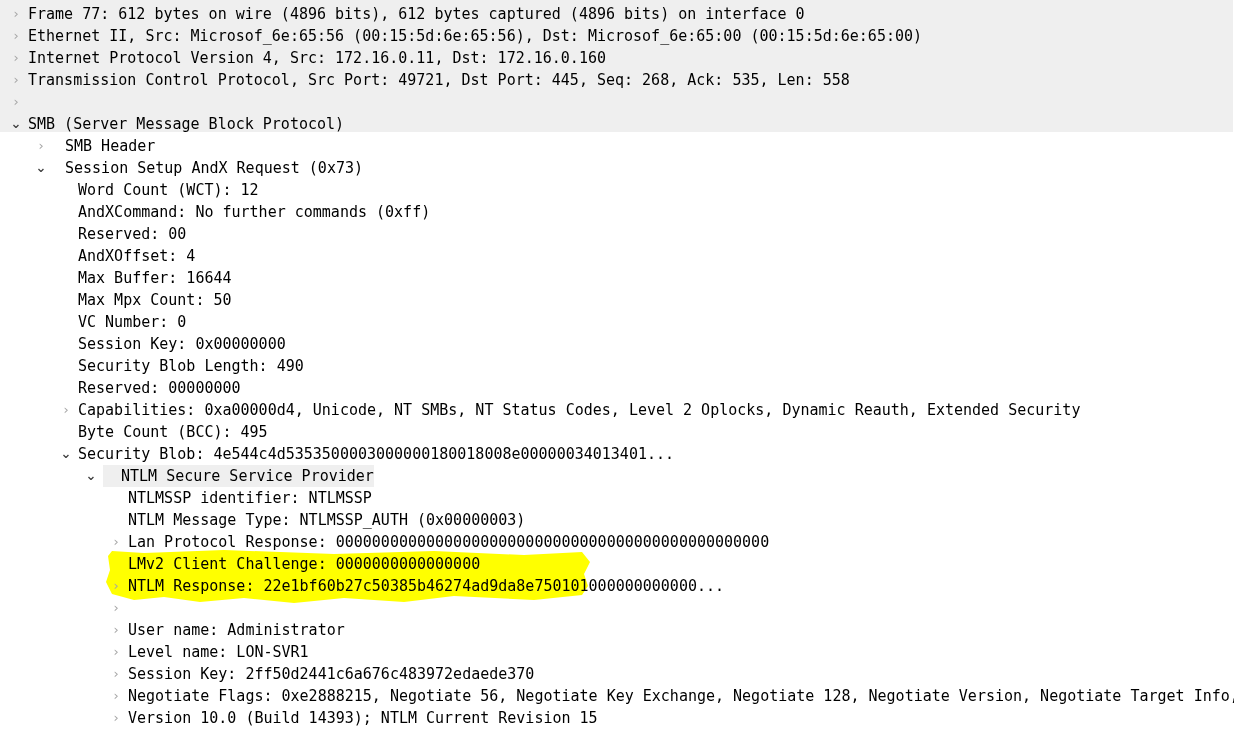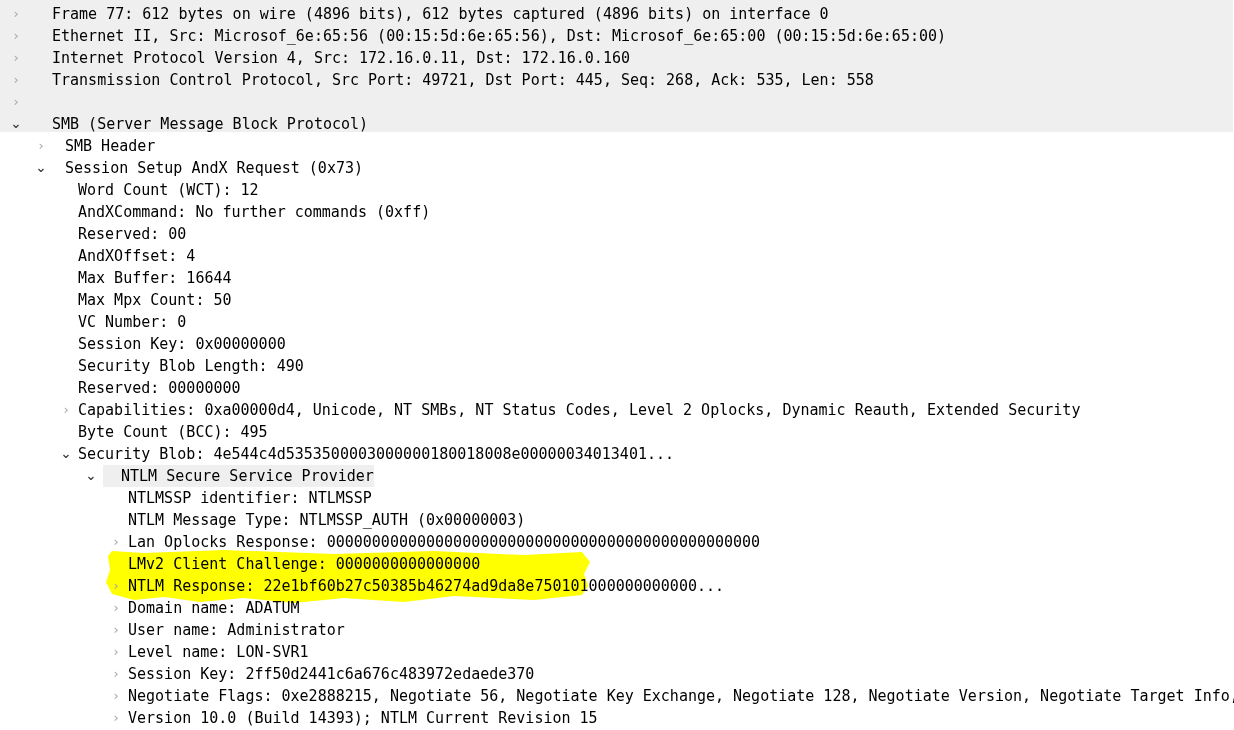--- a/index.html
+++ b/index.html
@@ -45,21 +45,21 @@
   }
   .chev.collapsed{color:#a6a6a6;}
   .chev.expanded{color:#3b3b3b;font-weight:bold;}
   .label{
     position:absolute;
     top:0;
     line-height:22px;
   }
   .label.shaded{background:#efefef;padding-left:18px;}
   
-  .d0 .chev{left:8px;}   .d0 .label{left:28px;margin-left:24px;}
+  .d0 .chev{left:8px;}   .d0 .label{left:28px;}
   .d1 .chev{left:33px;}  .d1 .label{left:65px;}
   .d2 .chev{left:58px;}  .d2 .label{left:78px;}
   .d3 .chev{left:83px;}  .d3 .label{left:103px;}
   .d4 .chev{left:108px;} .d4 .label{left:128px;}
 
   
   #marker{
     position:absolute;
     left:104px;
     top:548px;
@@ -150,32 +150,31 @@
       <span class="label shaded">NTLM Secure Service Provider</span>
     </div>
     <div class="row d4">
       <span class="label">NTLMSSP identifier: NTLMSSP</span>
     </div>
     <div class="row d4">
       <span class="label">NTLM Message Type: NTLMSSP_AUTH (0x00000003)</span>
     </div>
     <div class="row d4">
       <span class="chev collapsed">›</span>
-      <span class="label">Lan Oplocks Response: 000000000000000000000000000000000000000000000000</span>
+      <span class="label">Lan Protocol Response: 000000000000000000000000000000000000000000000000</span>
     </div>
     <div class="row d4">
       <span class="label">LMv2 Client Challenge: 0000000000000000</span>
     </div>
     <div class="row d4">
       <span class="chev collapsed">›</span>
       <span class="label">NTLM Response: 22e1bf60b27c50385b46274ad9da8e750101000000000000...</span>
     </div>
     <div class="row d4">
       <span class="chev collapsed">›</span>
-      <span class="label">Domain name: ADATUM</span>
     </div>
     <div class="row d4">
       <span class="chev collapsed">›</span>
       <span class="label">User name: Administrator</span>
     </div>
     <div class="row d4">
       <span class="chev collapsed">›</span>
       <span class="label">Level name: LON-SVR1</span>
     </div>
     <div class="row d4">

